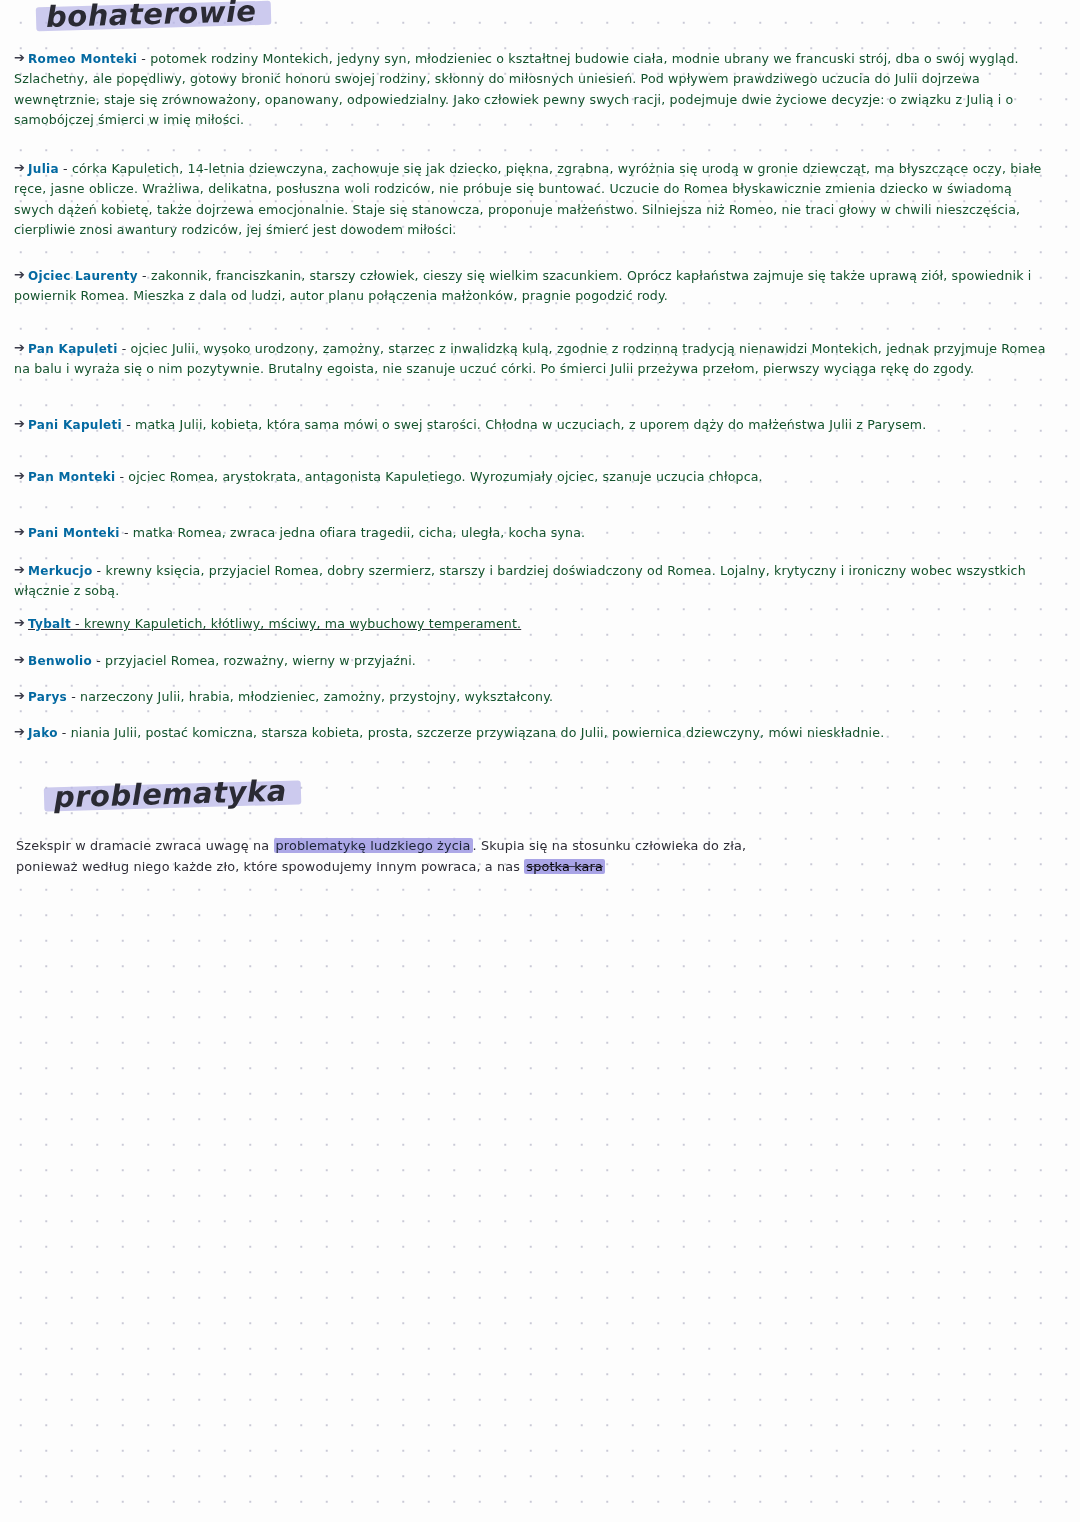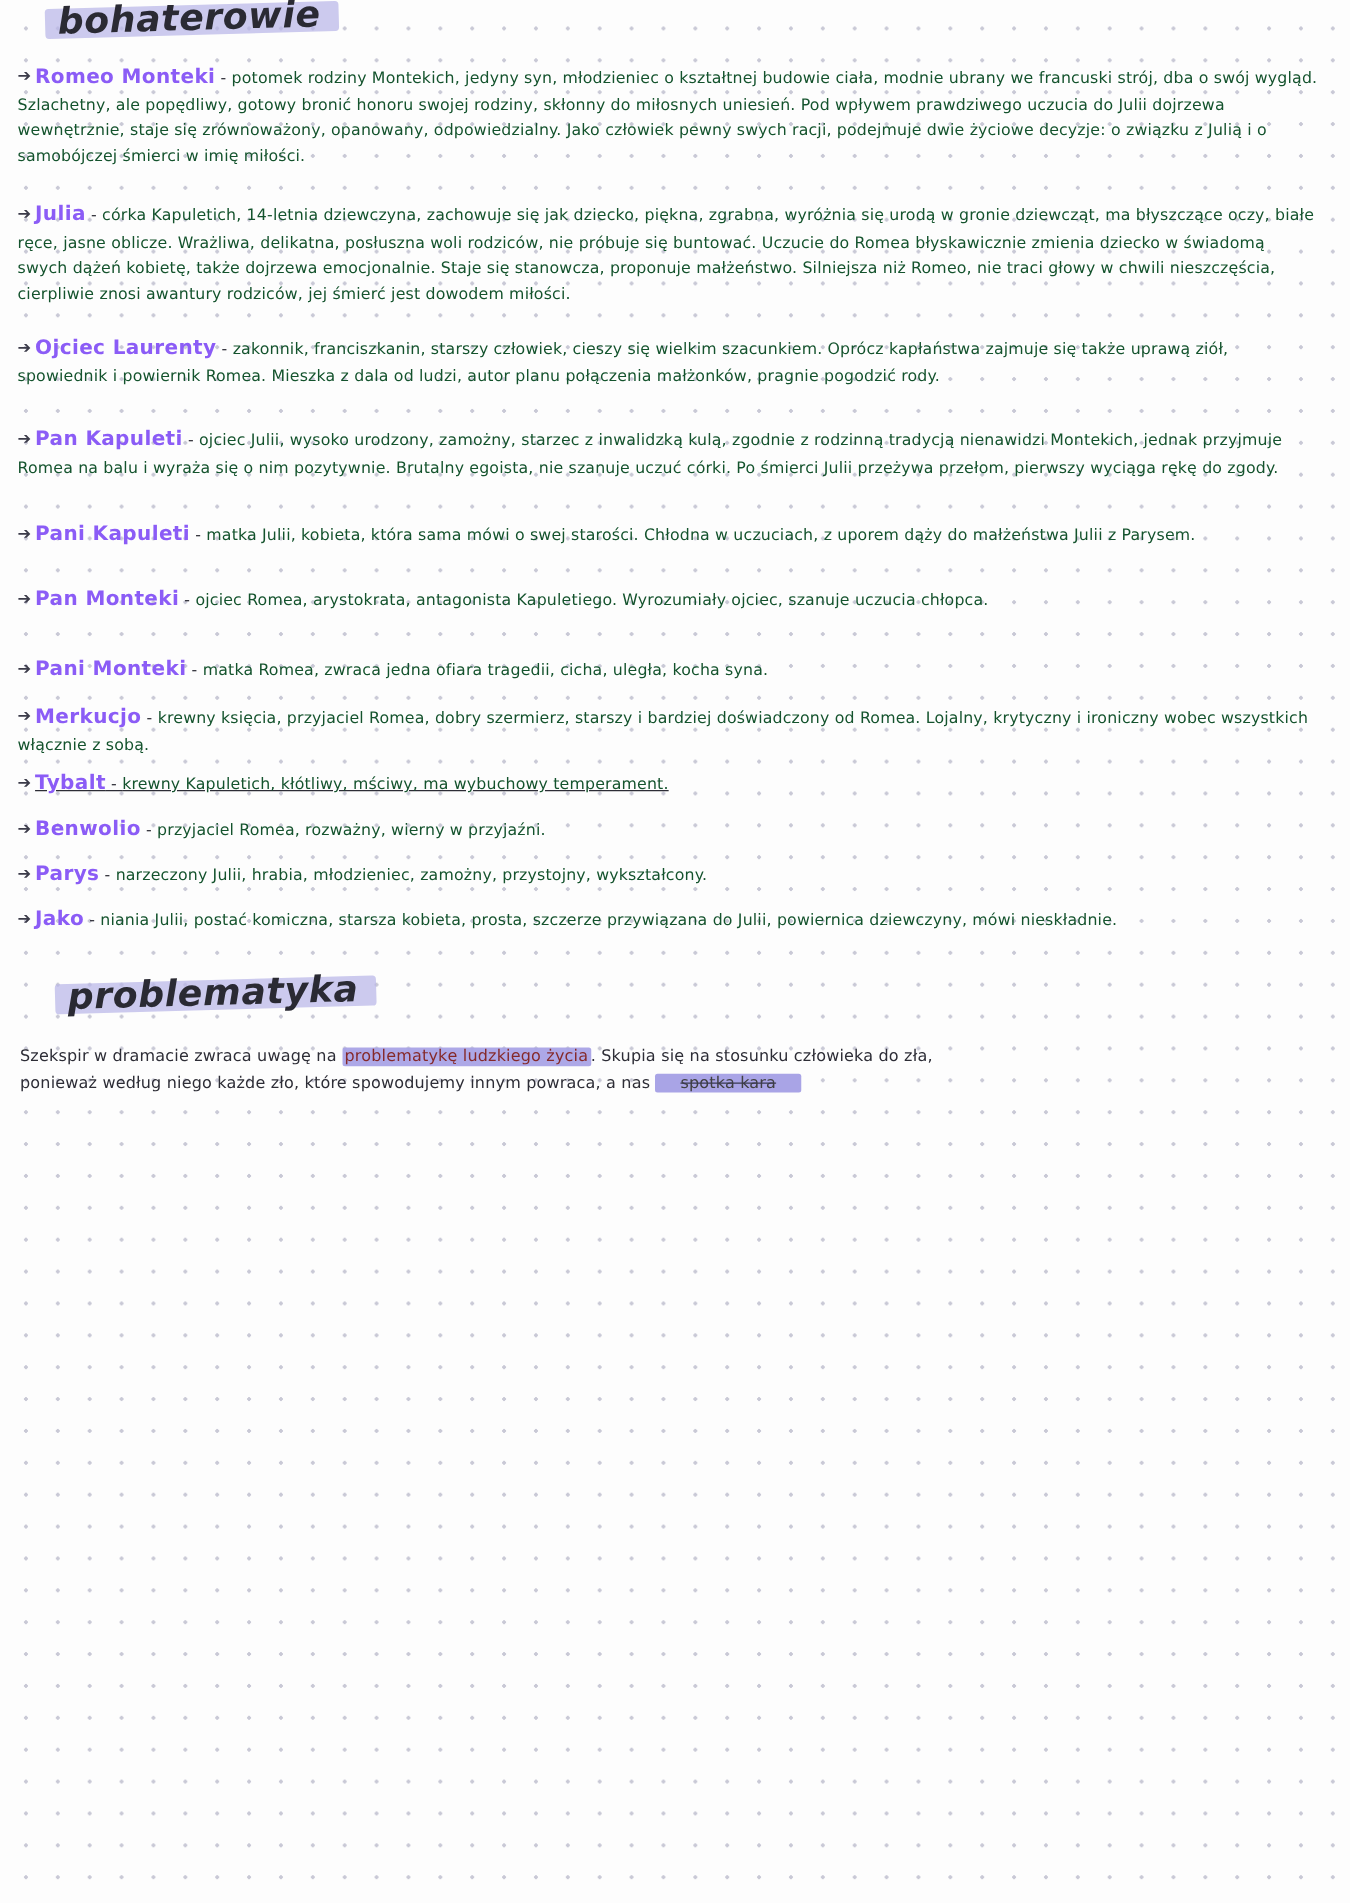--- a/index.html
+++ b/index.html
@@ -85,23 +85,23 @@
     font-family: "DejaVu Sans", sans-serif;
   }
   .arrow {
     display: inline-block;
     color: #3b3b49;
     font-size: 13px;
     margin-right: 3px;
     transform: translateY(-1px);
   }
   .name {
-    color: #8b5cf6;
+    color: #0369a1;
     font-weight: bold;
-    font-size: 16px;
+    font-size: 12px;
     letter-spacing: 0.3px;
     font-family: "DejaVu Sans", sans-serif;
   }
   .dash {
     color: #2d2d36;
   }
   .body-text {
     color: #14532d;
   }
 
@@ -114,29 +114,29 @@
     font-size: 12.8px;
     line-height: 1.68;
     color: #2d2d36;
     letter-spacing: 0.15px;
   }
   .mark {
     background: #a9a4e6;
     opacity: 0.95;
     border-radius: 2px;
     padding: 0 2px;
-    color: #7f1d1d;
+    color: #0f172a;
   }
   .mark-strike {
     background: #a9a4e6;
     border-radius: 2px;
-    padding: 0 20px;
+    padding: 0 2px;
     text-decoration: line-through;
     text-decoration-color: #3a3a50;
-    color: #404040;
+    color: #000000;
   }
 </style>
 </head>
 <body>
 
 <div id="page"></div>
 
 <div id="content">
 
   <h1 id="heading-bohaterowie" class="section-heading">

